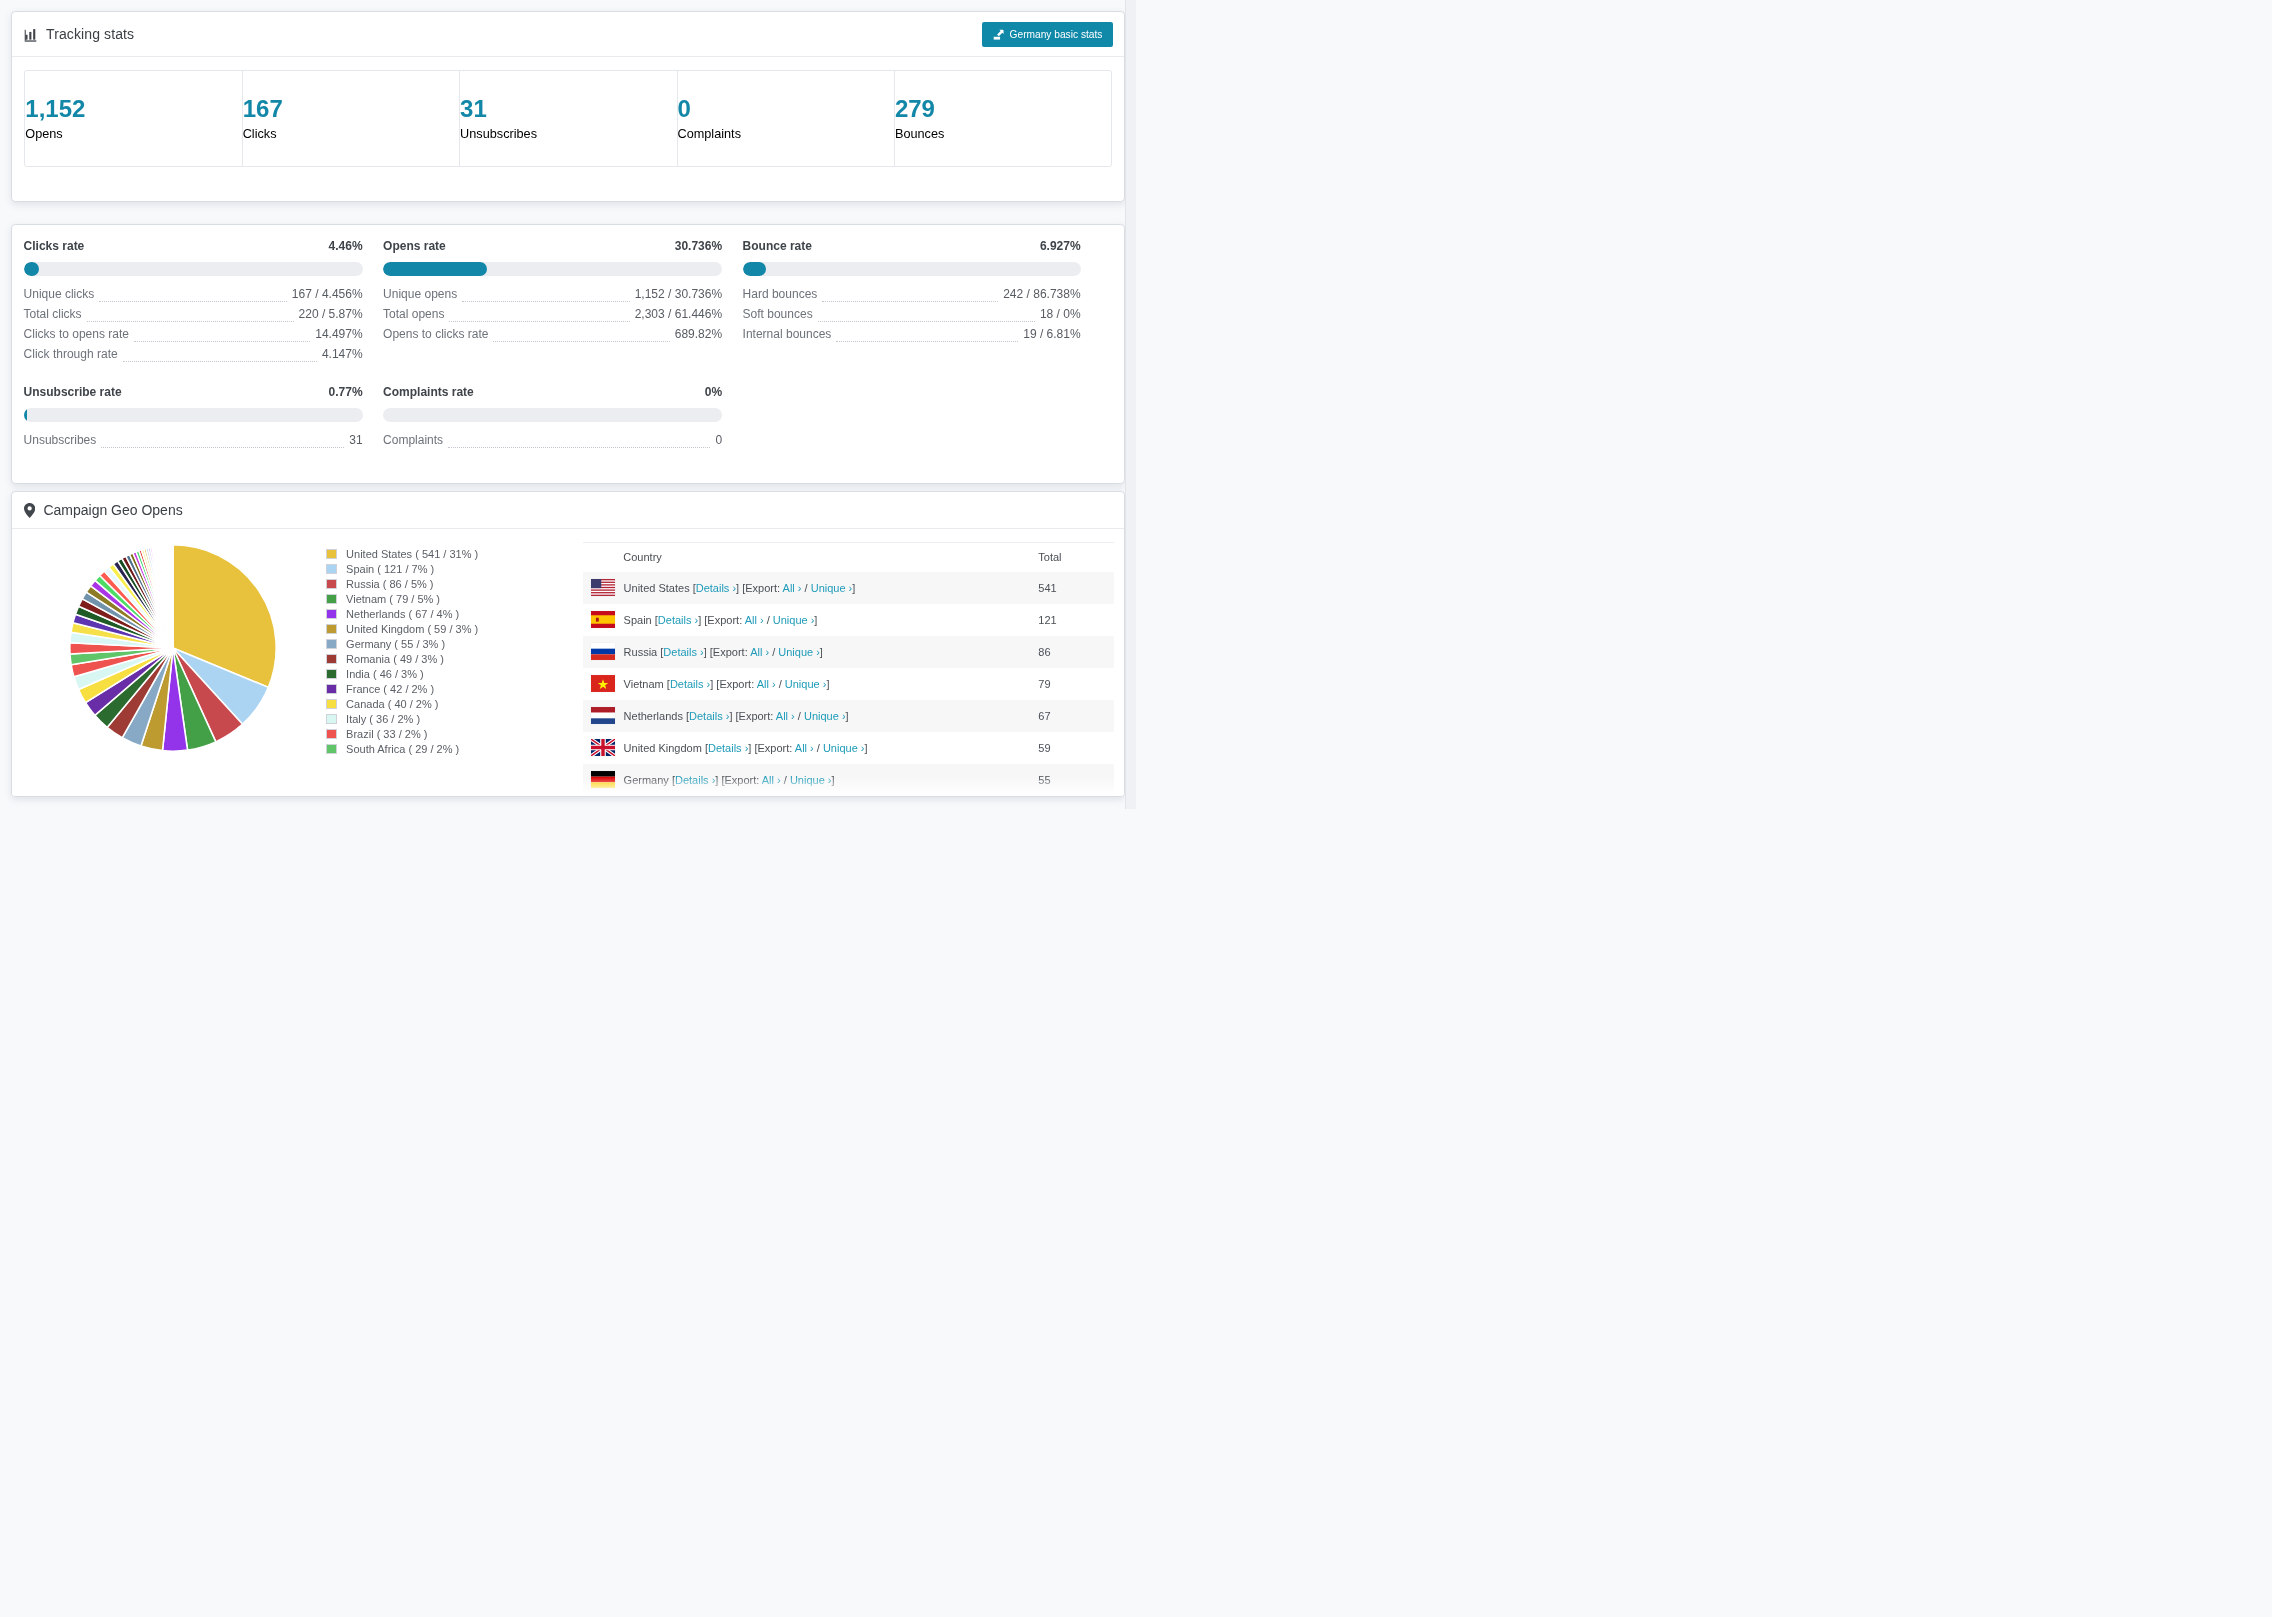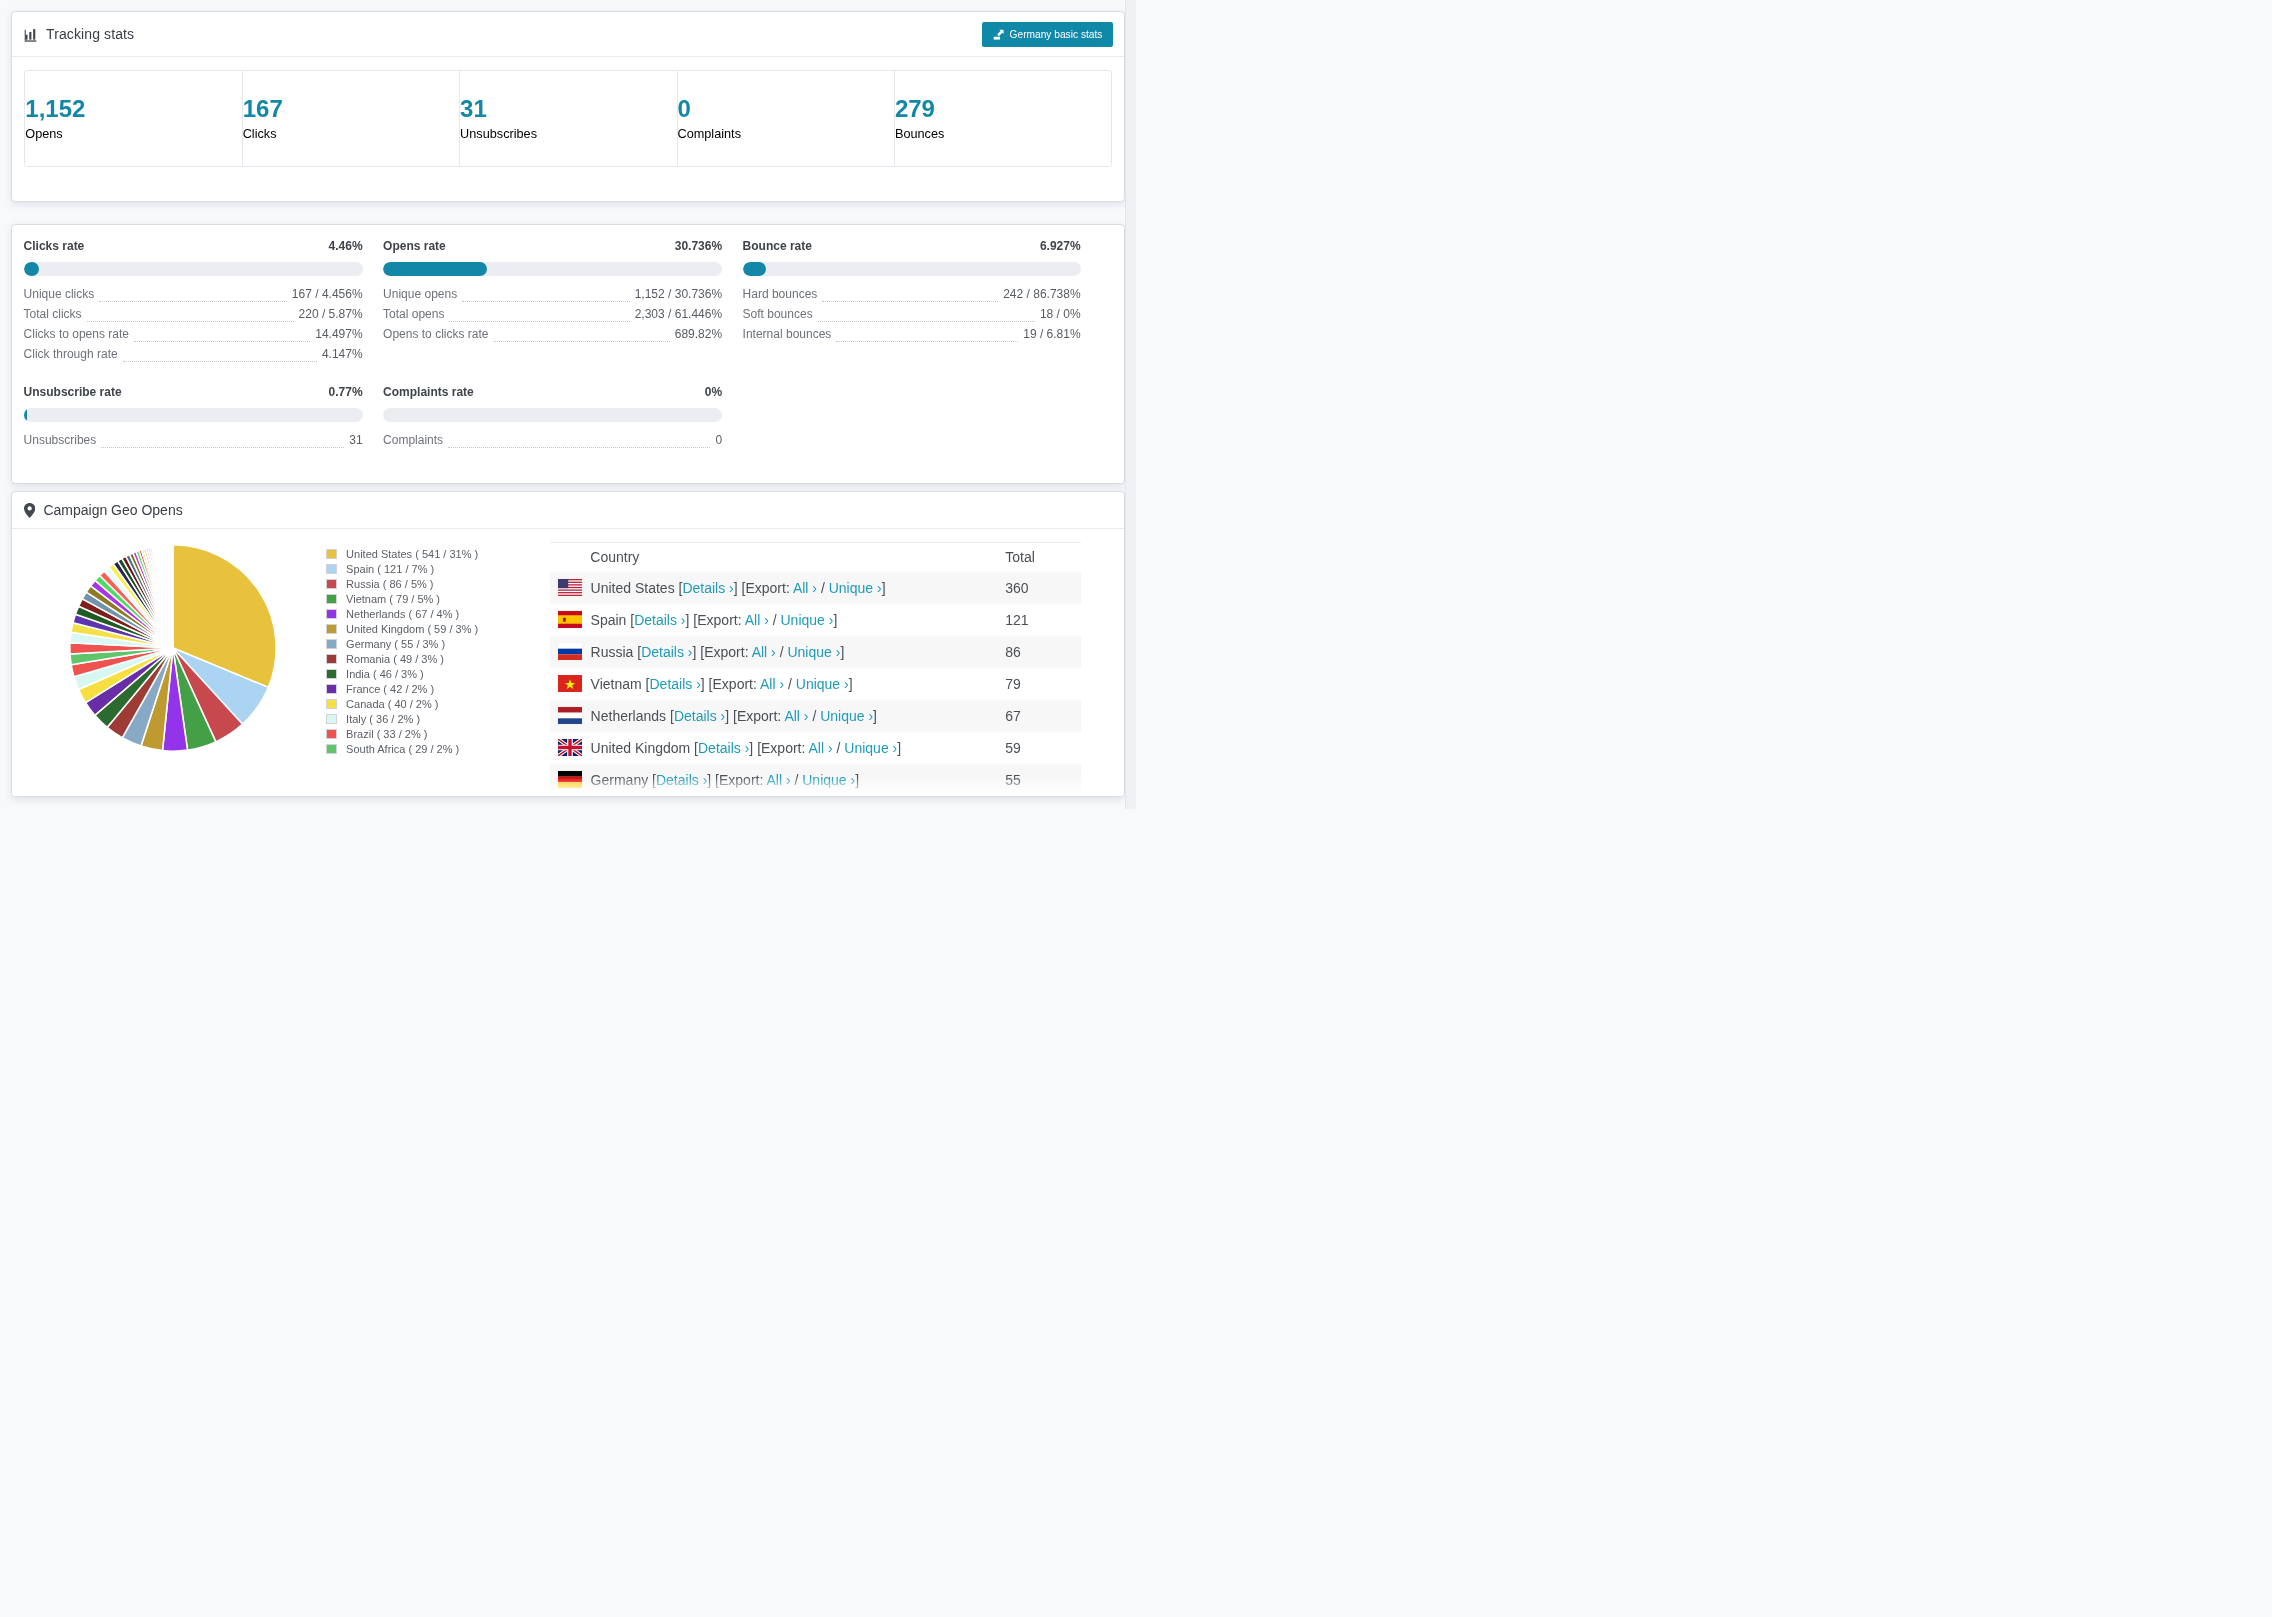--- a/index.html
+++ b/index.html
@@ -60,21 +60,21 @@
     border-bottom:0.7px solid #e8eaee;
   }
   .geo-title { font-size:14px; color:#3b4046; }
   .geo-body { position:relative; height:268px; }
   #pie { position:absolute; left:55px; top:13.4px; }
   .legend { position:absolute; left:314px; top:17.6px; list-style:none; }
   .legend li { display:flex; align-items:center; height:15px; }
   .chip { width:10.6px; height:10.6px; border:0.7px solid #cfd3d9; margin-right:9.2px; flex:none; }
   .legend-text { font-size:11px; color:#5b6067; white-space:nowrap; }
 
-  .geo-table { position:absolute; left:538px; top:12.7px; width:531px; font-size:14px; }
+  .geo-table { position:absolute; left:571px; top:12.7px; width:531px; font-size:11px; }
   .t-head {
     height:30px; display:flex; align-items:center; border-top:0.7px solid #eceef1;
     color:#4a4f54;
   }
   .t-head .col-country { margin-left:40px; }
   .t-head .col-total { margin-left:auto; width:76px; }
   .t-row { height:32px; display:flex; align-items:center; padding-left:7.8px; }
   .t-row.alt { background:#f7f7f8; }
   .flag { width:24px; display:flex; flex:none; margin-right:8.5px; box-shadow:0 0 0.7px rgba(0,0,0,.25); }
   .t-text { color:#4b5056; white-space:nowrap; }
@@ -423,21 +423,21 @@
               <rect y="14.76923076923077" width="34" height="1.8461538461538463" fill="#b22234"></rect>
               <rect y="18.46153846153846" width="34" height="1.8461538461538463" fill="#b22234"></rect>
               <rect y="22.153846153846153" width="34" height="1.8461538461538463" fill="#b22234"></rect>
               <rect width="14.5" height="12.9" fill="#3c3b6e"></rect>
             </svg>
           </span>
       <span class="t-text">United States
         [<a href="#">Details ›</a>]
         [Export: <a href="#">All ›</a> /
         <a href="#">Unique ›</a>]</span>
-      <span class="t-total-val">360</span>
+      <span class="t-total-val">541</span>
     </div>
         <div class="t-row">
       <span class="flag">
             <svg width="24" height="17" viewBox="0 0 34 24">
               <rect width="34" height="24" fill="#ffc400"></rect>
               <rect width="34" height="6" fill="#c60b1e"></rect>
               <rect y="18" width="34" height="6" fill="#c60b1e"></rect>
               <rect x="7" y="9.5" width="4" height="5.5" fill="#ad1519"></rect>
             </svg>
           </span>

